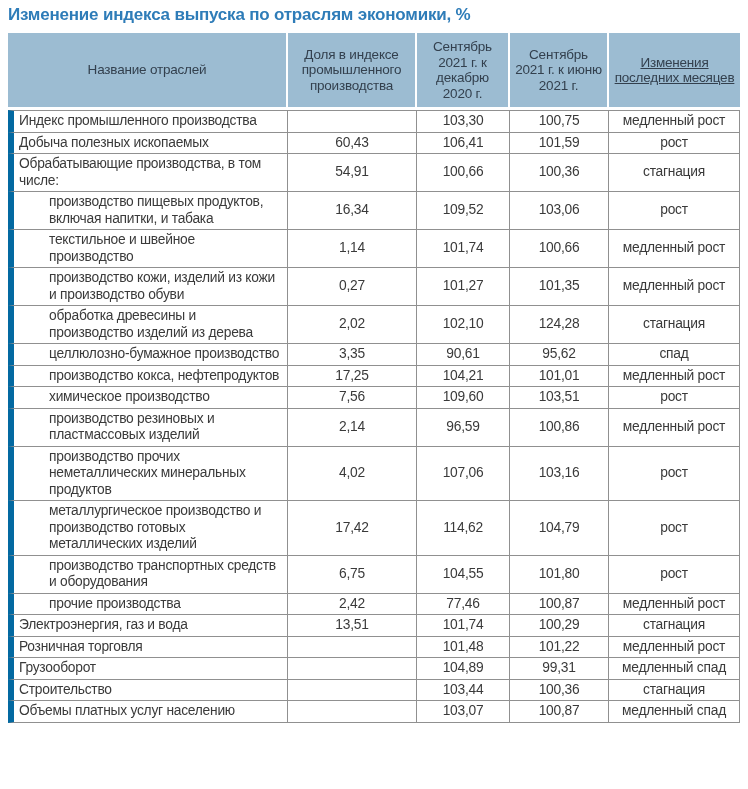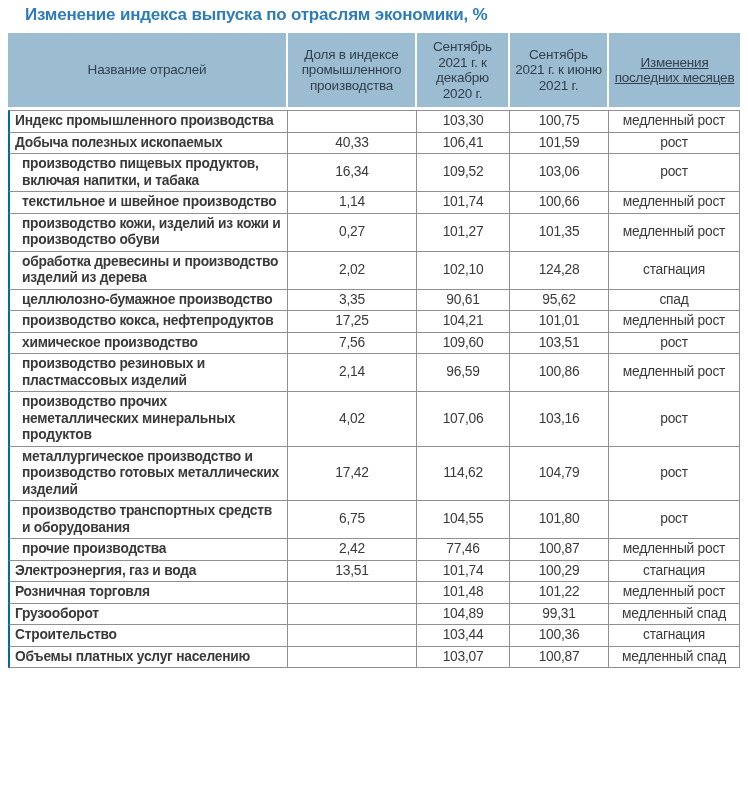--- a/index.html
+++ b/index.html
@@ -13,21 +13,21 @@
     height: 789px;
     box-sizing: border-box;
     padding: 3px 8px 0 8px;
     overflow: hidden;
     background: #ffffff;
   }
   .page-title {
     font-size: 17px;
     font-weight: bold;
     color: #2e7cb8;
-    margin: 2px 0 8px 17px;
+    margin: 2px 0 8px 0;
     letter-spacing: -0.2px;
   }
   table.idx {
     width: 732px;
     border-collapse: separate;
     border-spacing: 0;
     table-layout: fixed;
   }
   col.c-name  { width: 280px; }
   col.c-share { width: 129px; }
@@ -54,25 +54,25 @@
     font-size: 13.8px;
     line-height: 16.5px;
     color: #3a3a3a;
     padding: 2px 5px;
     border-right: 1px solid #909090;
     border-bottom: 1px solid #909090;
     vertical-align: middle;
     letter-spacing: -0.25px;
     overflow: hidden;
   }
-  tbody tr td:first-child { border-left: 2px solid #0369a1; font-weight: bold; }
+  tbody tr td:first-child { border-left: 6px solid #0369a1; }
   tbody tr:first-child td { border-top: 1px solid #909090; }
 
   td.name  { text-align: left; }
-  td.name.indent { padding-left: 12px; }
+  td.name.indent { padding-left: 35px; }
   td.num   { text-align: center; }
   td.trend { text-align: center; }
 </style>
 </head>
 <body>
 
 <div class="page">
   <h1 class="page-title">Изменение индекса выпуска по отраслям экономики, %</h1>
 
   <table class="idx">
@@ -95,24 +95,31 @@
     <tbody id="table-body">
         <tr>
           <td class="name">Индекс промышленного производства</td>
           <td class="num"></td>
           <td class="num">103,30</td>
           <td class="num">100,75</td>
           <td class="trend">медленный рост</td>
         </tr>
         <tr>
           <td class="name">Добыча полезных ископаемых</td>
-          <td class="num">40,33</td>
+          <td class="num">60,43</td>
           <td class="num">106,41</td>
           <td class="num">101,59</td>
           <td class="trend">рост</td>
+        </tr>
+        <tr>
+          <td class="name">Обрабатывающие производства, в том числе:</td>
+          <td class="num">54,91</td>
+          <td class="num">100,66</td>
+          <td class="num">100,36</td>
+          <td class="trend">стагнация</td>
         </tr>
         <tr>
           <td class="name indent">производство пищевых продуктов, включая напитки, и табака</td>
           <td class="num">16,34</td>
           <td class="num">109,52</td>
           <td class="num">103,06</td>
           <td class="trend">рост</td>
         </tr>
         <tr>
           <td class="name indent">текстильное и швейное производство</td>

